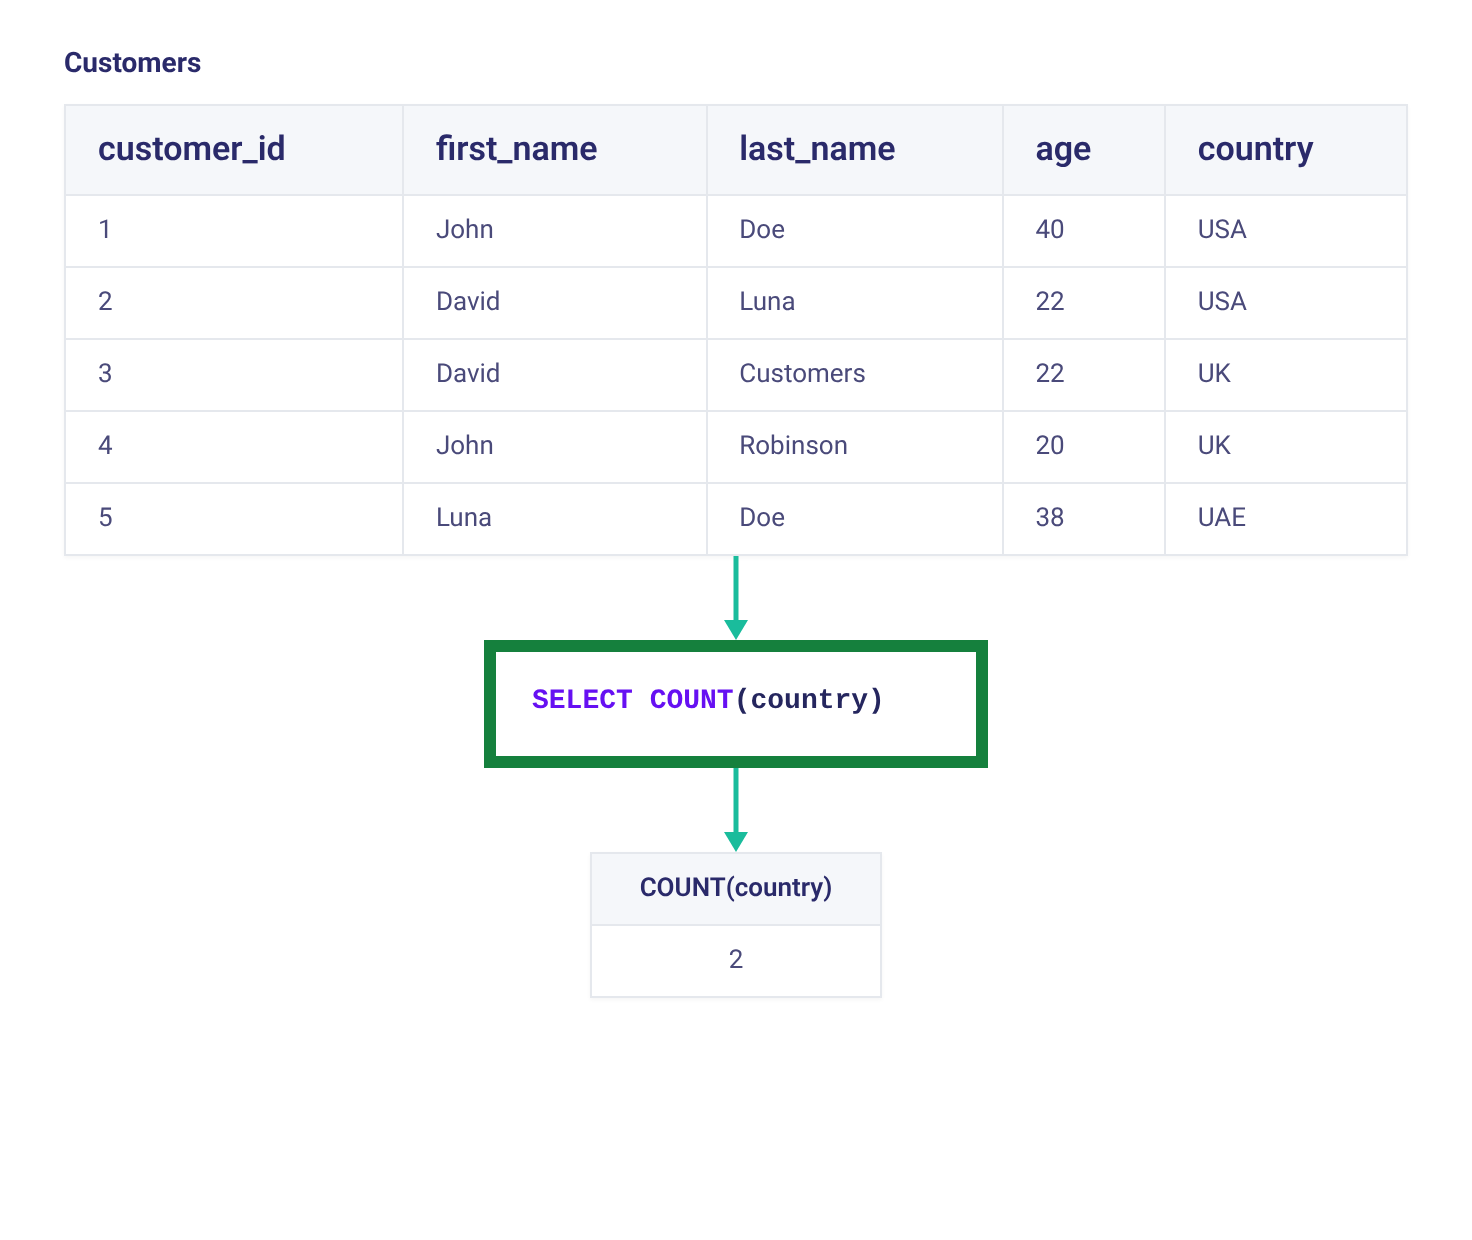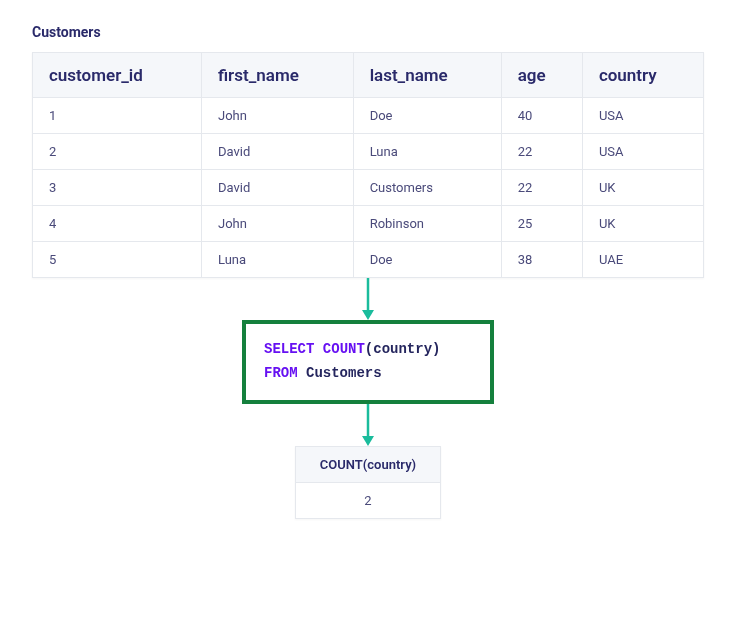--- a/index.html
+++ b/index.html
@@ -55,21 +55,21 @@
     .data-table tr:last-child td {
       border-bottom: none;
     }
     .arrow {
       display: flex;
       justify-content: center;
       align-items: center;
       height: 42px;
     }
     .code-block {
-      border: 4px solid #15803d;
+      border: 6px solid #15803d;
       padding: 14px 18px;
       font-family: 'Courier New', Consolas, monospace;
       font-size: 14px;
       line-height: 1.7;
       color: #25265e;
       background: #ffffff;
       font-weight: 700;
       width: 252px;
       margin: 0 auto;
     }
@@ -133,21 +133,21 @@
       <td>3</td>
       <td>David</td>
       <td>Customers</td>
       <td>22</td>
       <td>UK</td>
     </tr>
     <tr>
       <td>4</td>
       <td>John</td>
       <td>Robinson</td>
-      <td>25</td>
+      <td>20</td>
       <td>UK</td>
     </tr>
     <tr>
       <td>5</td>
       <td>Luna</td>
       <td>Doe</td>
       <td>38</td>
       <td>UAE</td>
     </tr>
   </tbody>
@@ -159,25 +159,20 @@
     <polygon points="8,42 2,32 14,32" fill="#1abc9c"></polygon>
   </svg>
 </div>
 
 <div class="code-block">
   <div>
     <span class="kw">SELECT</span>
     <span> </span>
     <span class="kw">COUNT</span><span>(country)</span>
   </div>
-  <div>
-    <span class="kw">FROM</span>
-    <span> </span>
-    <span>Customers</span>
-  </div>
 </div>
 
 <div class="arrow">
   <svg width="16" height="42" viewBox="0 0 16 42">
     <line x1="8" y1="0" x2="8" y2="33" stroke="#1abc9c" stroke-width="2.5"></line>
     <polygon points="8,42 2,32 14,32" fill="#1abc9c"></polygon>
   </svg>
 </div>
 
 <table class="result-table">

